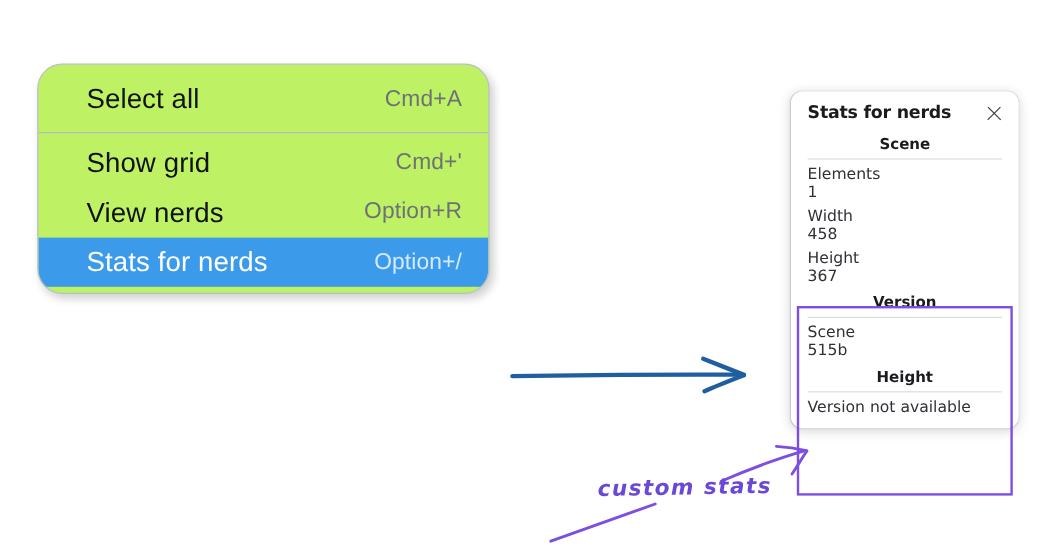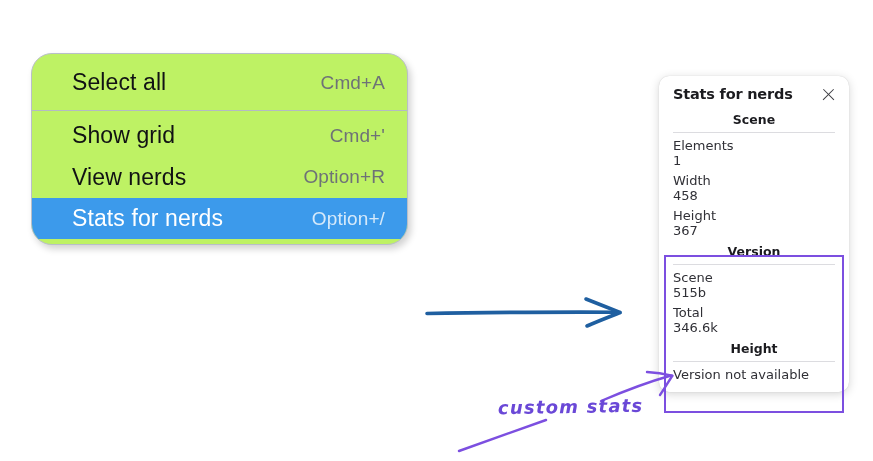--- a/index.html
+++ b/index.html
@@ -220,24 +220,20 @@
       <span class="sp-key">Height</span>
       <span class="sp-val">367</span>
     </div>
 
     <div class="sp-section-title">Version</div>
     <div class="sp-rule"></div>
     <div class="sp-row">
       <span class="sp-key">Scene</span>
       <span class="sp-val">515b</span>
     </div>
-    <div class="sp-row">
-      <span class="sp-key">Total</span>
-      <span class="sp-val">346.6k</span>
-    </div>
 
     <div class="sp-section-title">Height</div>
     <div class="sp-rule"></div>
     <div class="sp-note">Version not available</div>
 
   </div>
 </div>
 
 <div id="highlight-box"></div>
 

